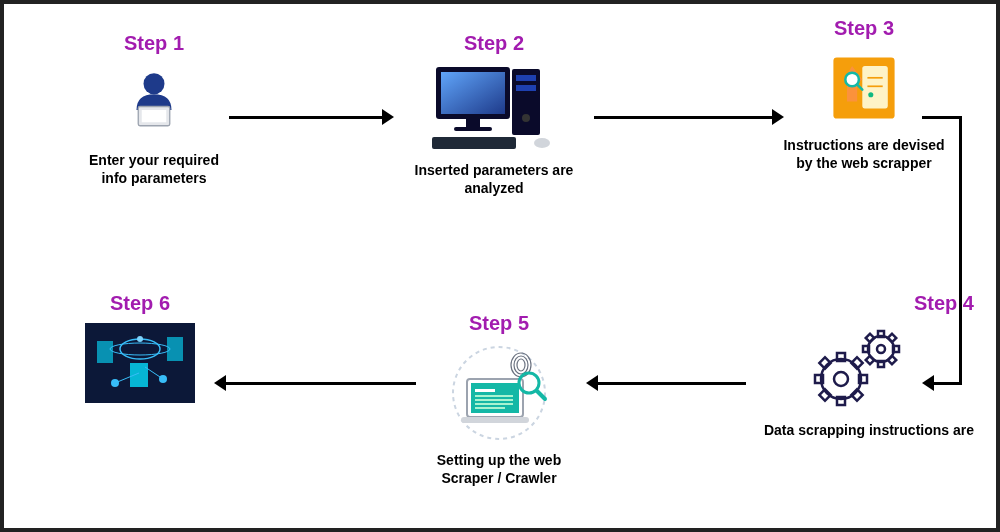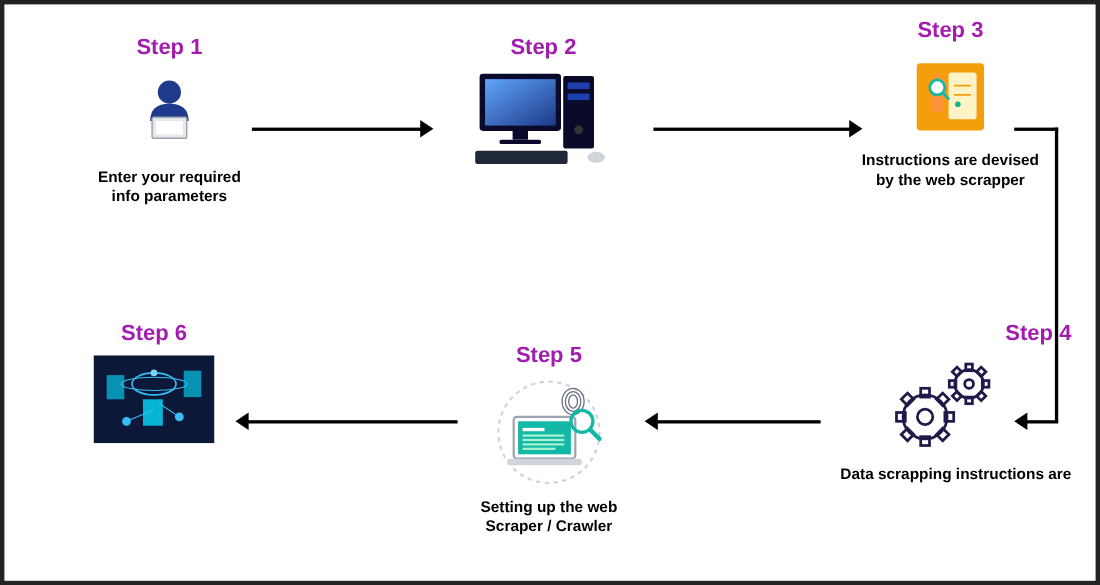--- a/index.html
+++ b/index.html
@@ -101,20 +101,24 @@
         <rect x="8" y="74" width="84" height="12" rx="2" fill="#1f2937"></rect>
 
         <ellipse cx="118" cy="80" rx="8" ry="5" fill="#d1d5db"></ellipse>
         <defs>
           <linearGradient id="g1" x1="0" y1="0" x2="1" y2="1">
             <stop offset="0" stop-color="#60a5fa"></stop>
             <stop offset="1" stop-color="#1e3a8a"></stop>
           </linearGradient>
         </defs>
       </svg>
+    </div>
+    <div class="step-caption">
+      <span>Inserted parameters are</span><br>
+      <span>analyzed</span>
     </div>
   </div>
 
   <div class="step" style="left:760px; top:13px; width:200px;">
     <div class="step-title">Step 3</div>
     <div class="icon" style="width:80px; height:80px;">
       <svg viewBox="0 0 80 80" width="68" height="68">
         <rect x="4" y="4" width="72" height="72" rx="4" fill="#f59e0b"></rect>
         <rect x="38" y="14" width="30" height="50" rx="3" fill="#fef3c7"></rect>
         <line x1="44" y1="28" x2="62" y2="28" stroke="#f59e0b" stroke-width="2"></line>

